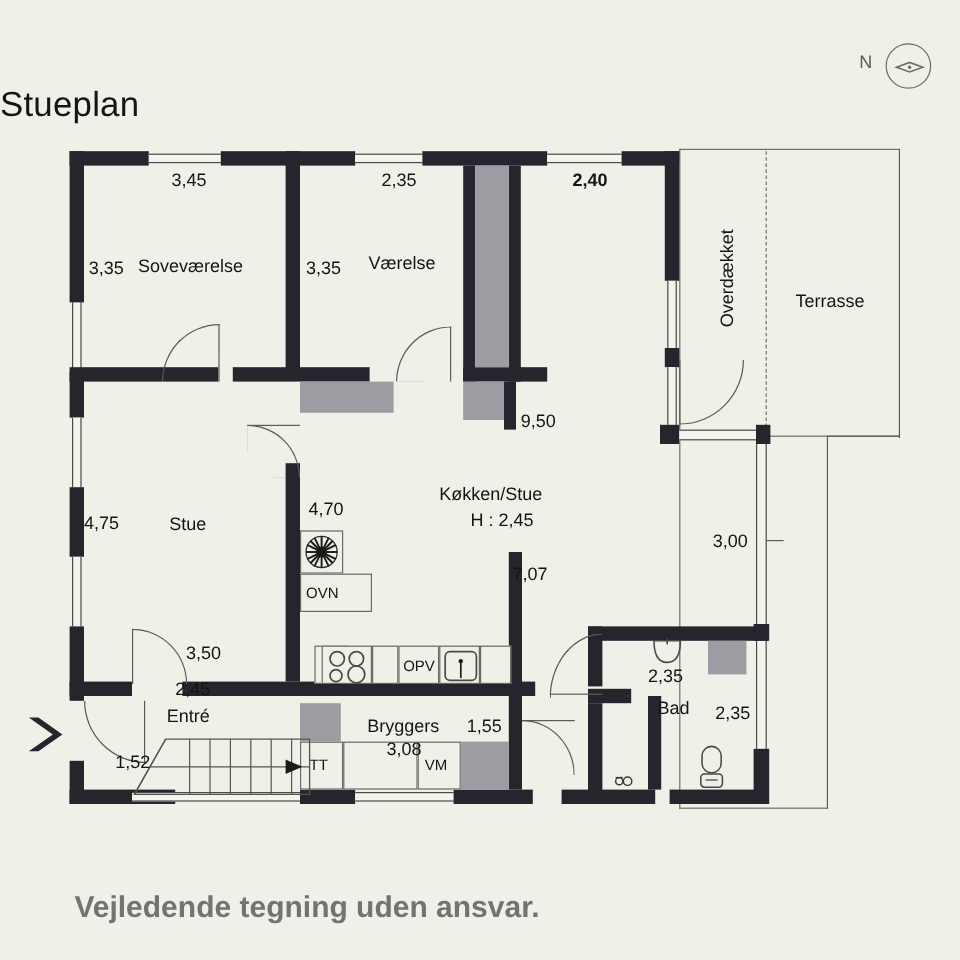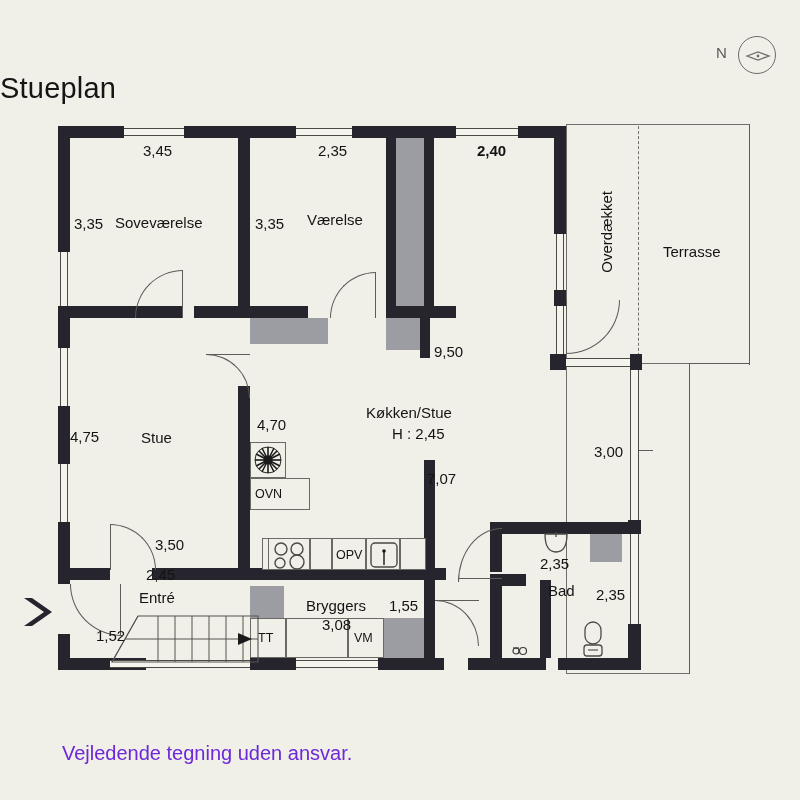--- a/index.html
+++ b/index.html
@@ -17,22 +17,23 @@
   
   #plan-title{
     left:0;right:0;top:72px;
     text-align:left;
     font-size:29px;
     letter-spacing:.2px;
     color:#151515;
   }
   #disclaimer{
     left:62px;top:742px;
-    font-size:20px;
-    color:#6d28d9;
+    font-size:25px;
+    color:#737373;
+    font-weight:bold;
   }
   .room-label{font-size:15px;color:#141414;white-space:nowrap;}
   .dim{font-size:15px;color:#141414;white-space:nowrap;}
   .appliance{font-size:12.5px;color:#141414;white-space:nowrap;}
   .vert{
     writing-mode:vertical-rl;
     transform:rotate(180deg);
     font-size:15px;
     color:#141414;
     white-space:nowrap;

